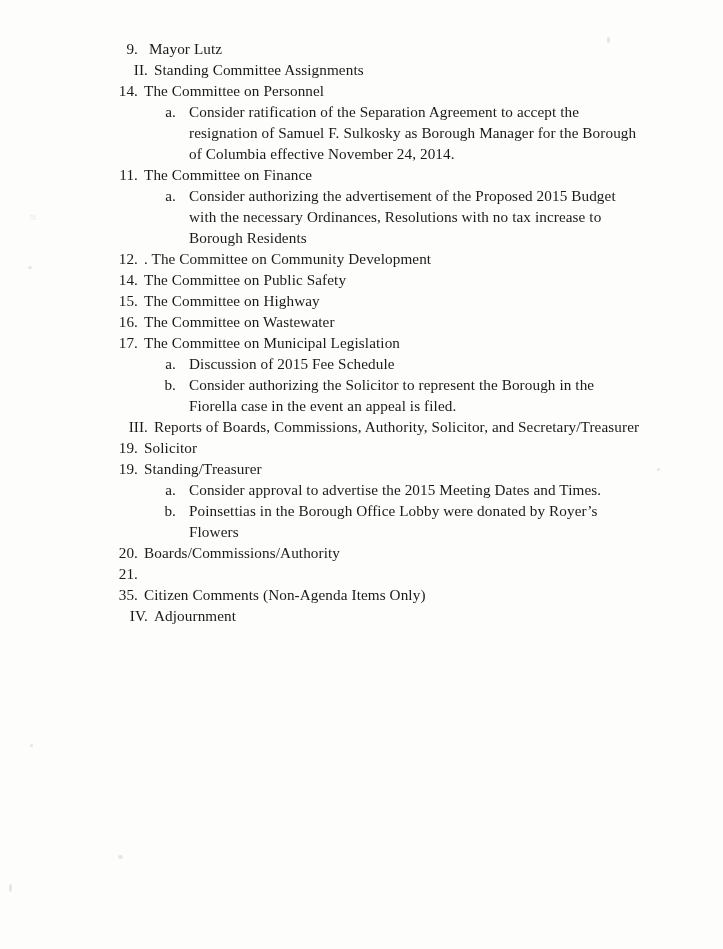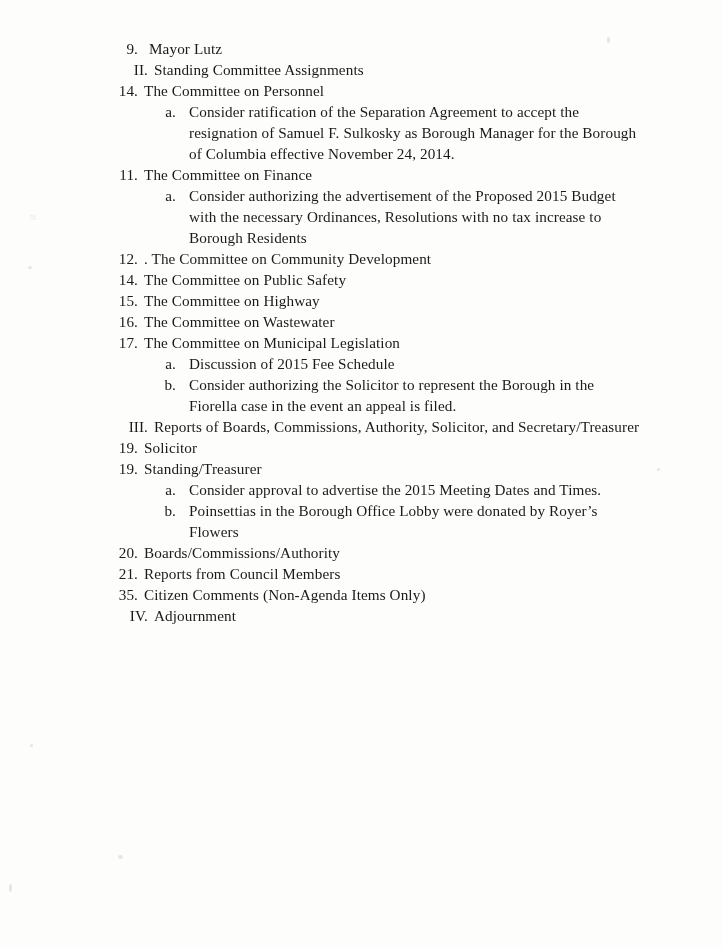--- a/index.html
+++ b/index.html
@@ -161,21 +161,20 @@
       <div class="row lvl-alpha">
         <span class="marker">b.</span>
         <span class="body">Poinsettias in the Borough Office Lobby were donated by Royer’s Flowers</span>
       </div>
       <div class="row lvl-num">
         <span class="marker">20.</span>
         <span class="body">Boards/Commissions/Authority</span>
       </div>
       <div class="row lvl-num">
         <span class="marker">21.</span>
-        <span class="body">Reports from Council Members</span>
       </div>
       <div class="row lvl-num">
         <span class="marker">35.</span>
         <span class="body">Citizen Comments (Non-Agenda Items Only)</span>
       </div>
       <div class="row lvl-roman">
         <span class="marker">IV.</span>
         <span class="body">Adjournment</span>
       </div>
     </div>

